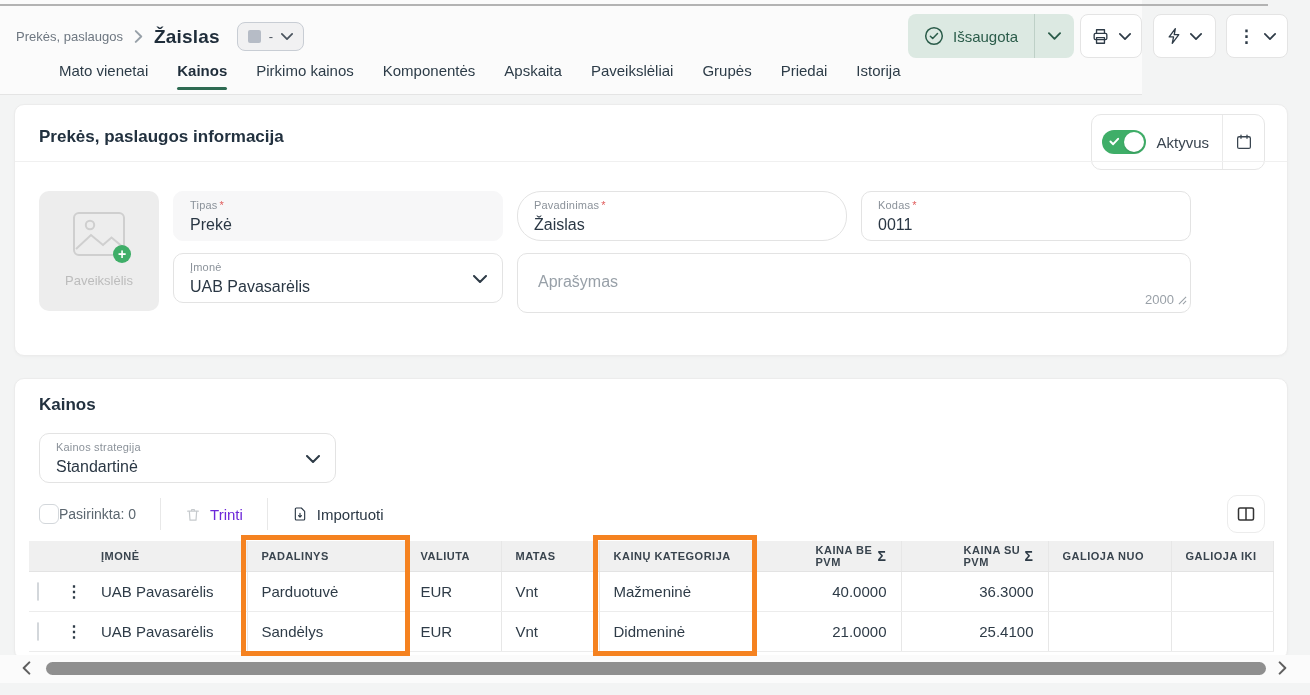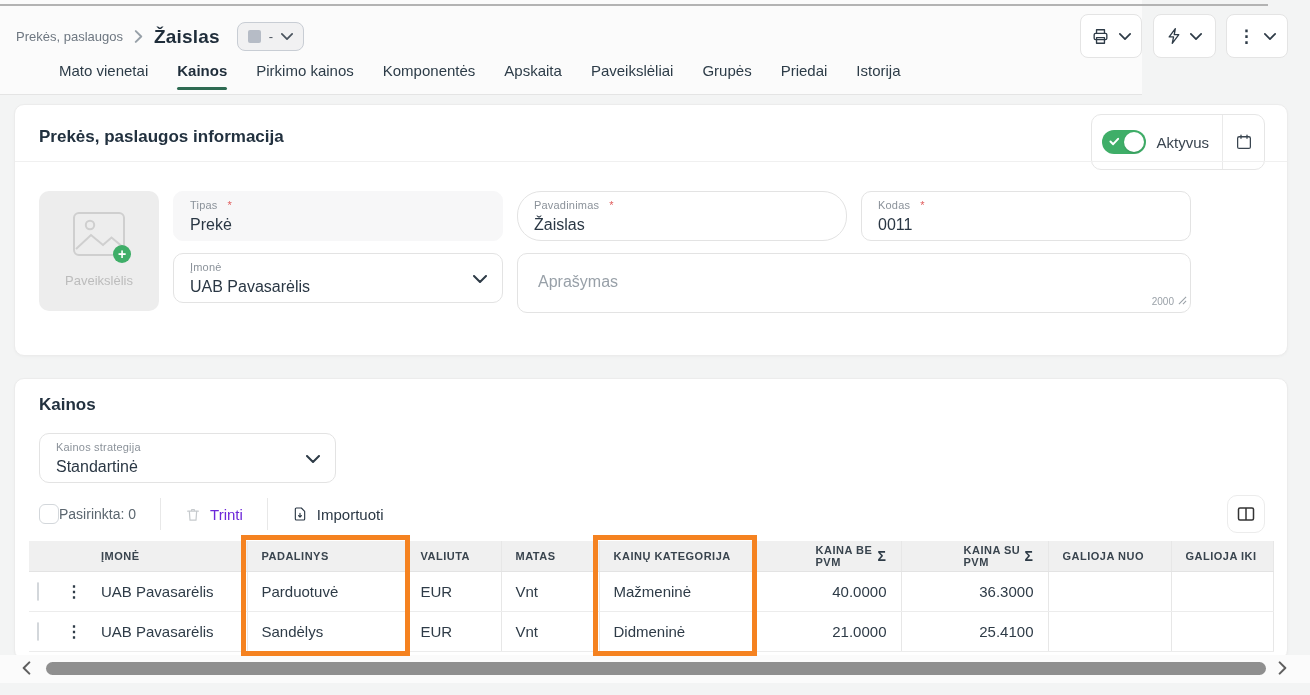--- a/index.html
+++ b/index.html
@@ -52,31 +52,31 @@
   .status-div { width:1px; align-self:stretch; background:#eaeaea; }
   .cal-wrap { width:41px; height:40px; display:flex; align-items:center; justify-content:center; color:#3a4550; cursor:pointer; }
   
   .img-ph { position:absolute; left:24px; top:86px; width:120px; height:120px; background:#ededed; border-radius:10px; display:flex; flex-direction:column; align-items:center; cursor:pointer; }
   .img-ph-icon { position:relative; margin-top:20px; }
   .plus-badge { position:absolute; right:-5px; bottom:-2px; width:18px; height:18px; border-radius:50%; background:#3fae68; color:#fff; font-size:14px; font-weight:700; display:flex; align-items:center; justify-content:center; line-height:1; }
   .img-ph-label { margin-top:12px; font-size:13px; color:#bcbcbc; }
   
   .field { position:absolute; height:50px; border-radius:10px; background:#fff; border:1px solid #e3e3e3; cursor:pointer; }
   .field.disabled { background:#f7f7f8; border:1px solid #f7f7f8; }
-  .f-label { position:absolute; left:16px; top:7px; font-size:11px; color:#8b929a; letter-spacing:.2px; display:flex; gap:10px; }
+  .f-label { position:absolute; left:16px; top:7px; font-size:11px; color:#8b929a; letter-spacing:.2px; display:flex; gap:2px; }
   .req { color:#e05c5c; }
   .f-value { position:absolute; left:16px; top:24px; font-size:16px; color:#2a3744; white-space:nowrap; }
   .f-chevron { position:absolute; right:15px; top:50%; transform:translateY(-50%); color:#2e3b47; }
   #f-tipas { left:158px; top:86px; width:330px; }
   #f-imone { left:158px; top:148px; width:330px; }
   #f-pavadinimas { left:502px; top:86px; width:330px;border-radius:24px; }
   #f-kodas { left:846px; top:86px; width:330px; }
   #f-aprasymas { left:502px; top:148px; width:674px; height:60px; }
   .ta-placeholder { position:absolute; left:20px; top:19px; font-size:16px; color:#98a0a8; }
-  .ta-count { position:absolute; right:16px; bottom:5px; font-size:10px; color:#9aa1a8; }
+  .ta-count { position:absolute; right:16px; bottom:5px; font-size:13px; color:#9aa1a8; }
   .ta-resize { position:absolute; right:3px; bottom:3px; cursor:nwse-resize; }
   
   #card-kainos .card-title { top:16px; }
   .strategy { left:24px; top:54px; width:297px; }
   
   .tbar { position:absolute; left:24px; top:118px; height:34px; display:flex; align-items:center; }
   .chk { width:20px; height:20px; border:1.5px solid #d3d7db; border-radius:6px; background:#fff; cursor:pointer; flex:none; }
   .tbar-sel { font-size:14px; color:#5b666f; }
   .tb-div { width:1px; height:32px; background:#e8e8e8; margin:0 24px; }
   .tb-btn { display:flex; align-items:center; gap:9px; font-size:15px; cursor:pointer; }
@@ -124,20 +124,37 @@
       <span class="variant-swatch"></span>
       <span class="variant-dash">-</span>
       <span class="chev">
         <svg width="12" height="7" viewBox="0 0 14 8">
             <path d="M1 1l6 6 6-6" fill="none" stroke="#4a545e" stroke-width="2" stroke-linecap="round" stroke-linejoin="round"></path>
           </svg>
       </span>
     </span>
   </div>
 
+  <div class="saved-btn">
+    <span class="saved-main">
+      <span class="chev">
+        <svg width="20" height="20" viewBox="0 0 20 20">
+            <circle cx="10" cy="10" r="8.3" fill="none" stroke="#2b5c4a" stroke-width="1.5"></circle>
+            <path d="M6.4 10.2l2.3 2.3 4.8-4.9" fill="none" stroke="#2b5c4a" stroke-width="1.5" stroke-linecap="round" stroke-linejoin="round"></path>
+          </svg>
+      </span>
+      <span>Išsaugota</span>
+    </span>
+    <span class="saved-divider"></span>
+    <span class="saved-caret">
+      <svg width="13" height="8" viewBox="0 0 14 8">
+          <path d="M1 1l6 6 6-6" fill="none" stroke="#2b5c4a" stroke-width="2" stroke-linecap="round" stroke-linejoin="round"></path>
+        </svg>
+    </span>
+  </div>
 
   <div class="icon-btn" id="btn-print">
     <span class="chev">
       <svg width="19" height="19" viewBox="0 0 24 24" fill="none" stroke="#2e3b47" stroke-width="1.7" stroke-linecap="round" stroke-linejoin="round">
           <path d="M7 8V3.5h10V8"></path>
           <rect x="4" y="8" width="16" height="8" rx="1.8"></rect>
           <rect x="7" y="13.5" width="10" height="7"></rect>
         </svg>
     </span>
     <span class="chev">

